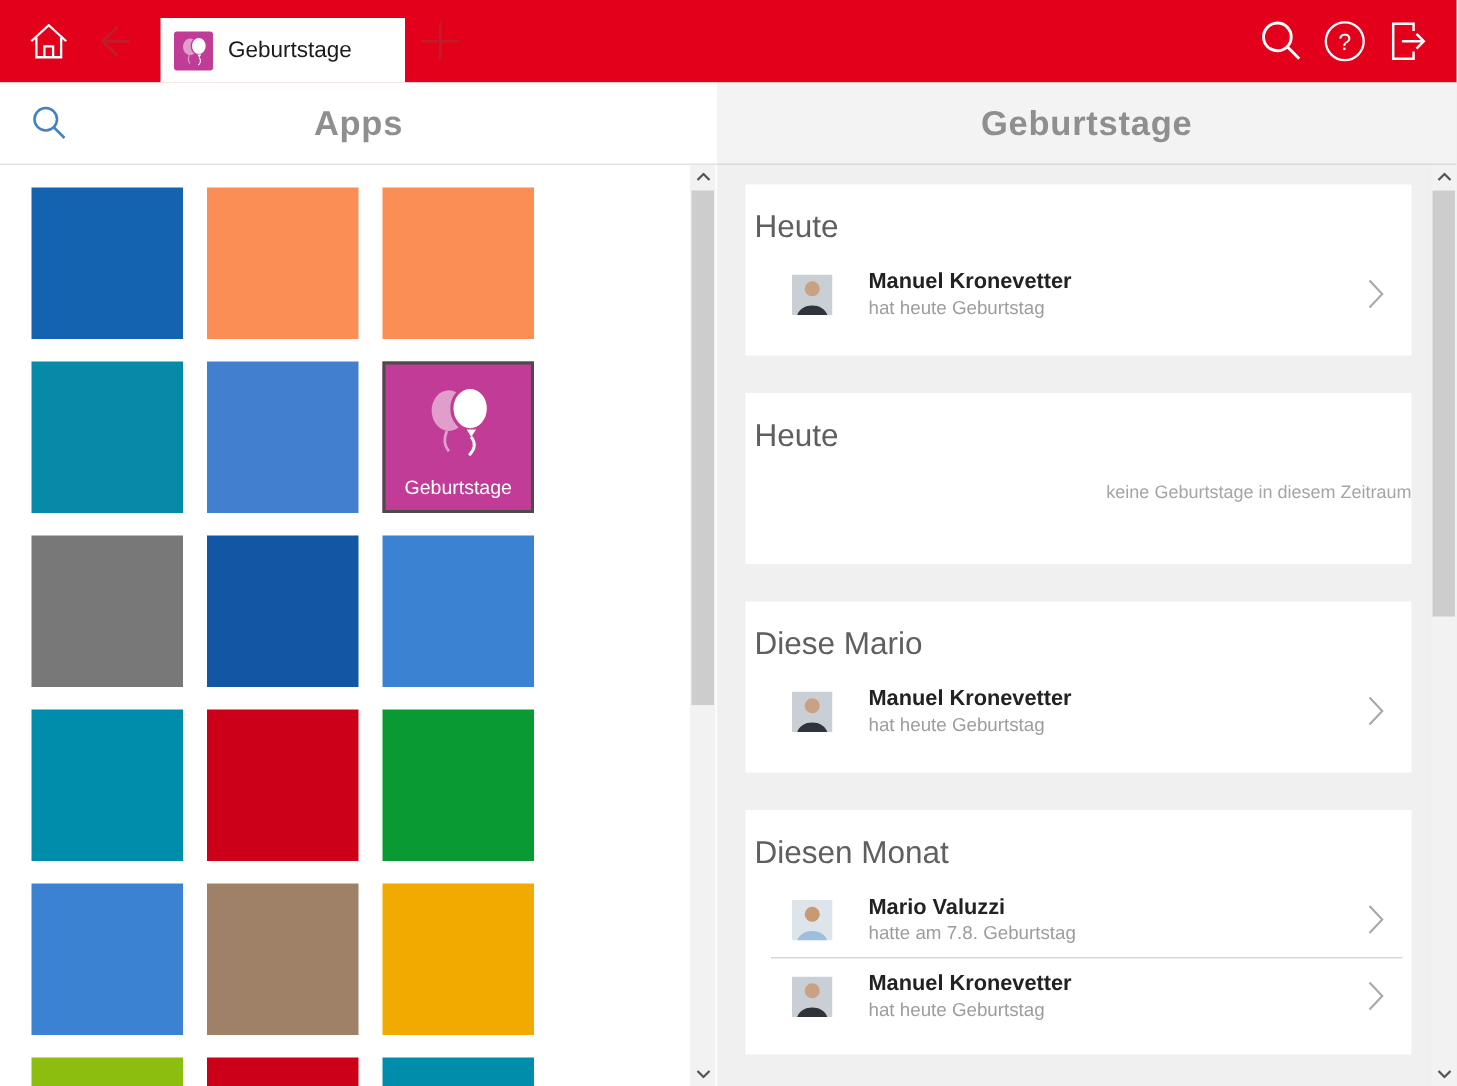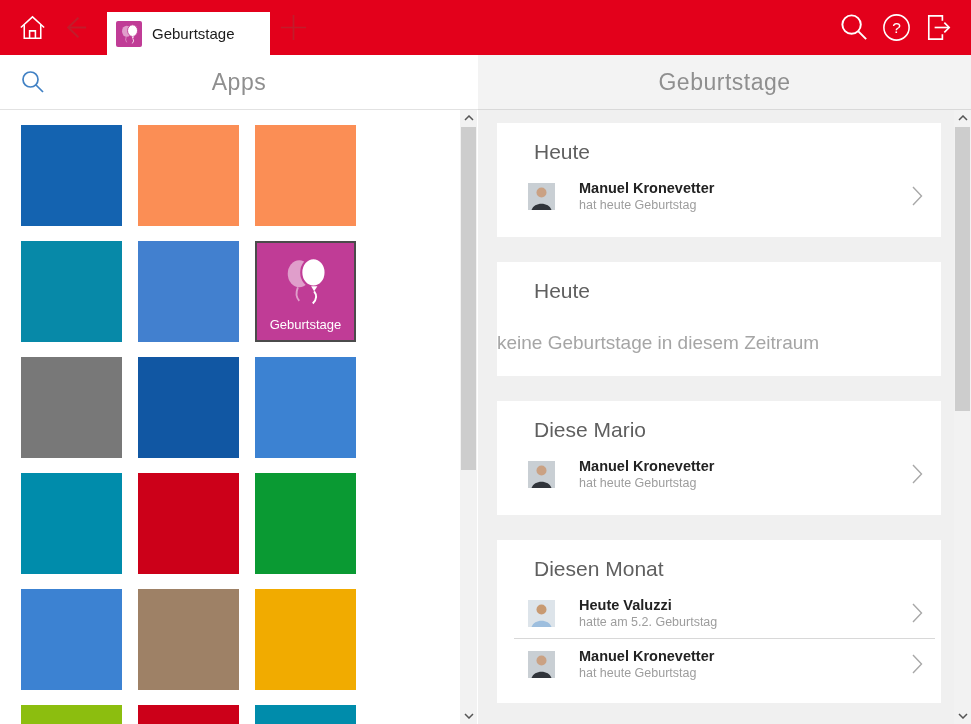--- a/index.html
+++ b/index.html
@@ -20,21 +20,21 @@
        display:flex;align-items:center;gap:10px;padding-left:9px;box-sizing:border-box;cursor:pointer}
   .tab-icon{width:26px;height:26px;background:#c03c96;border-radius:2px;flex:none;
             display:flex;align-items:center;justify-content:center}
   .tab-label{font-size:15px;color:#1b1b1b;white-space:nowrap}
   
   .left-panel{position:absolute;top:55px;left:0;width:478px;bottom:0;background:#fff;overflow:hidden}
   .right-panel{position:absolute;top:55px;left:478px;width:493px;bottom:0;background:#f0f0f0;overflow:hidden}
   .panel-header{height:54px;position:relative;display:flex;align-items:center;justify-content:center}
   .left-panel .panel-header{border-bottom:1px solid #e2e2e2;background:#fff}
   .right-panel .panel-header{border-bottom:1px solid #d9d9d9;background:#f3f3f3}
-  .panel-title{font-size:23px;font-weight:400;color:#8f8f8f;letter-spacing:.5px}
+  .panel-title{font-size:23px;font-weight:700;color:#8f8f8f;letter-spacing:.5px}
   .apps-search{position:absolute;left:20px;top:14px;width:26px;height:26px;cursor:pointer}
   
   .tile-grid{position:absolute;top:70px;left:21px;display:grid;
              grid-template-columns:repeat(3,101px);gap:15px 16px}
   .tile{width:101px;height:101px;cursor:pointer}
   .tile-active{box-sizing:border-box;border:2px solid #4b4b4b;position:relative}
   .tile-active svg{display:block;margin:13px auto 0 auto}
   .tile-label{position:absolute;bottom:8px;left:0;width:100%;text-align:center;color:#fff;font-size:13px}
   
   .scrollbar{position:absolute;width:17px;background:#f2f2f2}
@@ -43,30 +43,30 @@
   .sb-arrow{position:absolute;left:0;width:17px;height:16px;display:flex;
             align-items:center;justify-content:center;cursor:pointer}
   .sb-up{top:0}.sb-down{bottom:0}
   .sb-thumb{position:absolute;left:1px;width:15px;background:#cdcdcd;cursor:pointer}
   .sb-left .sb-thumb{top:17px;height:343px}
   .sb-right .sb-thumb{top:17px;height:284px}
   
   .cards{position:absolute;top:68px;left:19px;width:444px;display:flex;flex-direction:column;gap:25px}
   .card{background:#fff;height:114px;box-sizing:border-box;padding-top:17px;overflow:hidden}
   .card:nth-child(4){height:163px}
-  .card-title{margin-left:37px;font-size:21px;font-weight:300;color:#5f5f5f}
+  .card-title{margin-left:6px;font-size:21px;font-weight:300;color:#5f5f5f}
   .entries{margin:7px 6px 0 17px}
   .entry{display:flex;align-items:center;position:relative;padding:9px 0 9px 14px;cursor:pointer}
   .entry + .entry{border-top:1px solid #d8d8d8}
   .avatar{width:27px;height:27px;flex:none}
   .entry-text{margin-left:24px}
   .entry-name{font-size:14.5px;font-weight:bold;color:#222}
   .entry-detail{font-size:12.5px;color:#9d9d9d;margin-top:2px}
   .chevron{position:absolute;right:12px;top:50%;transform:translateY(-50%)}
-  .empty-msg{text-align:left;color:#a5a5a5;font-size:19px;margin-top:29px}
+  .empty-msg{text-align:right;color:#a5a5a5;font-size:12px;margin-top:18px}
 </style>
 </head>
 <body>
 
 <div class="topbar">
   <div class="tb-icon tb-home">
     <svg width="33" height="33" viewBox="0 0 34 34">
       <path d="M5 17 L17 6 L29 17" fill="none" stroke="#fff" stroke-width="1.6"></path>
       <path d="M8.5 14.5 V28 H25.5 V14.5" fill="none" stroke="#fff" stroke-width="1.6"></path>
       <path d="M14 28 V20.5 H20 V28" fill="none" stroke="#fff" stroke-width="1.6"></path>
@@ -226,22 +226,22 @@
       <div class="card">
         <div class="card-title">Diesen Monat</div>
         <div class="entries">
           <div class="entry">
             <svg class="avatar" width="27" height="27" viewBox="0 0 27 27">
      <rect width="27" height="27" fill="#dde4ea"></rect>
      <circle cx="13.5" cy="9.5" r="5" fill="#c89a72"></circle>
      <path d="M3.5 27 C6 18.5 21 18.5 23.5 27 Z" fill="#9dbede"></path>
    </svg>
             <div class="entry-text">
-           <div class="entry-name">Heute Valuzzi</div>
-           <div class="entry-detail">hatte am 5.2. Geburtstag</div>
+           <div class="entry-name">Mario Valuzzi</div>
+           <div class="entry-detail">hatte am 7.8. Geburtstag</div>
          </div>
             <svg class="chevron" width="12" height="22" viewBox="0 0 12 22">
      <path d="M2 2 L10.5 11 L2 20" fill="none" stroke="#a8a8a8" stroke-width="1.4"></path>
    </svg>
           </div>
           <div class="entry">
             <svg class="avatar" width="27" height="27" viewBox="0 0 27 27">
      <rect width="27" height="27" fill="#c9cfd4"></rect>
      <circle cx="13.5" cy="9.5" r="5" fill="#caa183"></circle>
      <path d="M3.5 27 C6 18.5 21 18.5 23.5 27 Z" fill="#30343a"></path>

